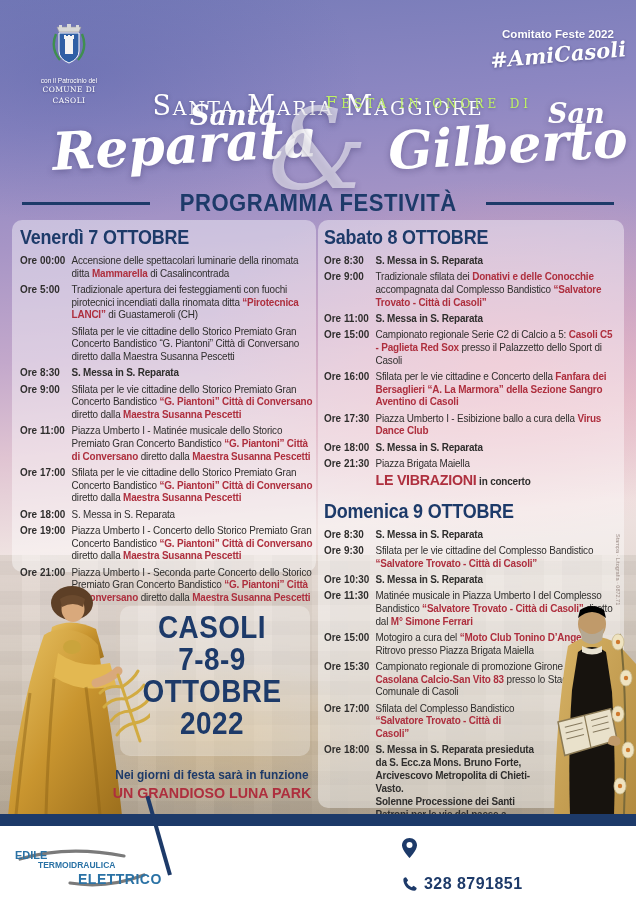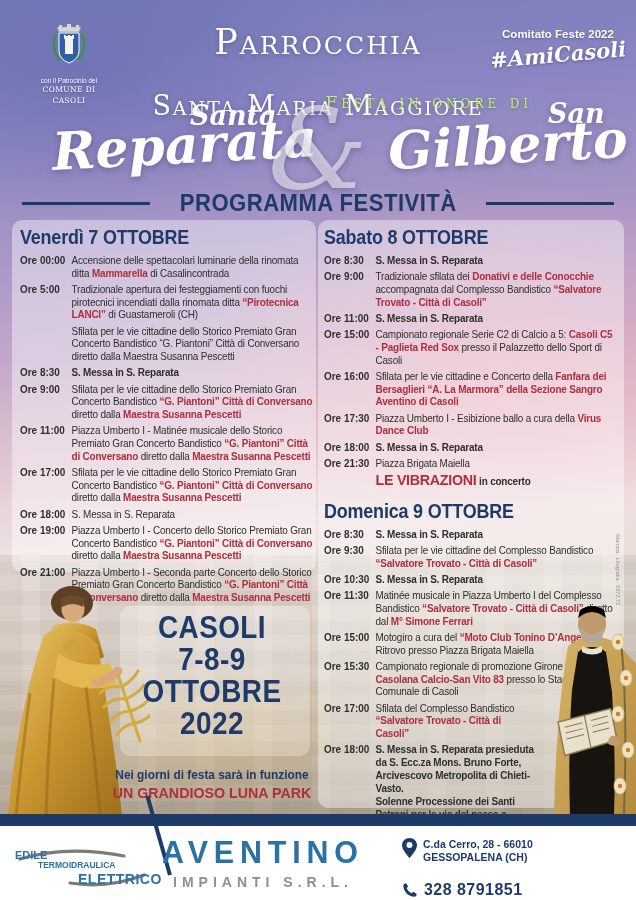--- a/index.html
+++ b/index.html
@@ -132,21 +132,20 @@
         <rect x="23" y="11" width="2" height="2" fill="#f3f3f3"></rect>
       <path d="M7 10 q-6 14 4 26" fill="none" stroke="#3f8f4f" stroke-width="2.4"></path>
       <path d="M33 10 q6 14 -4 26" fill="none" stroke="#3f8f4f" stroke-width="2.4"></path>
     </svg>
     <div class="patronage">
       <div class="l1">con il Patrocinio del</div>
       <div class="l2">COMUNE DI CASOLI</div>
     </div>
   </div>
 
-  <div class="h-parish">Parrocchia</div>
   <div class="h-church">Santa Maria Maggiore</div>
   <div class="h-occasion">Festa in onore di</div>
 
   <div class="committee">
     <div class="line">Comitato Feste 2022</div>
     <div class="tag">#AmiCasoli</div>
   </div>
 
   <div class="script sc-prefix" style="left:190px;top:100px;">Santa</div>
   <div class="script sc-name" style="left:52px;top:114px;">Reparata</div>
@@ -438,35 +437,27 @@
   <div class="edile">
     <svg width="150" height="52" viewBox="0 0 150 52">
       <path d="M8 16 Q 55 2 112 13" fill="none" stroke="#7a7a7a" stroke-width="3.2" stroke-linecap="round"></path>
       <path d="M58 40 Q 95 46 132 32" fill="none" stroke="#7a7a7a" stroke-width="3.2" stroke-linecap="round"></path>
     </svg>
     <span class="e1">EDILE</span>
     <span class="e2">TERMOIDRAULICA</span>
     <span class="e3">ELETTRICO</span>
   </div>
 
-  <div class="brand">
-    <div class="name">AVENTINO</div>
-    <div class="sub">IMPIANTI S.R.L.</div>
-  </div>
 
   <div class="contact">
     <div class="addr-row">
       <svg width="15" height="20" viewBox="0 0 15 20">
         <path d="M7.5 0 C3.3 0 0 3.2 0 7.2 C0 12.4 7.5 20 7.5 20 C7.5 20 15 12.4 15 7.2 C15 3.2 11.7 0 7.5 0 Z" fill="#1d3a69"></path>
         <circle cx="7.5" cy="7" r="3" fill="#fff"></circle>
       </svg>
-      <div class="addr-text">
-        <div>C.da Cerro, 28 - 66010</div>
-        <div>GESSOPALENA (CH)</div>
-      </div>
     </div>
     <div class="phone-row">
       <svg width="16" height="16" viewBox="0 0 24 24">
         <path d="M6 2 C3.5 2 2 3.5 2 5.5 C2 14 10 22 18.5 22 C20.5 22 22 20.5 22 18 L17.5 14.8 L14.5 17 C11.3 15.6 8.4 12.7 7 9.5 L9.2 6.5 Z" fill="#1d3a69"></path>
       </svg>
       <div class="phone-num">328 8791851</div>
     </div>
   </div>
 
 </div>

